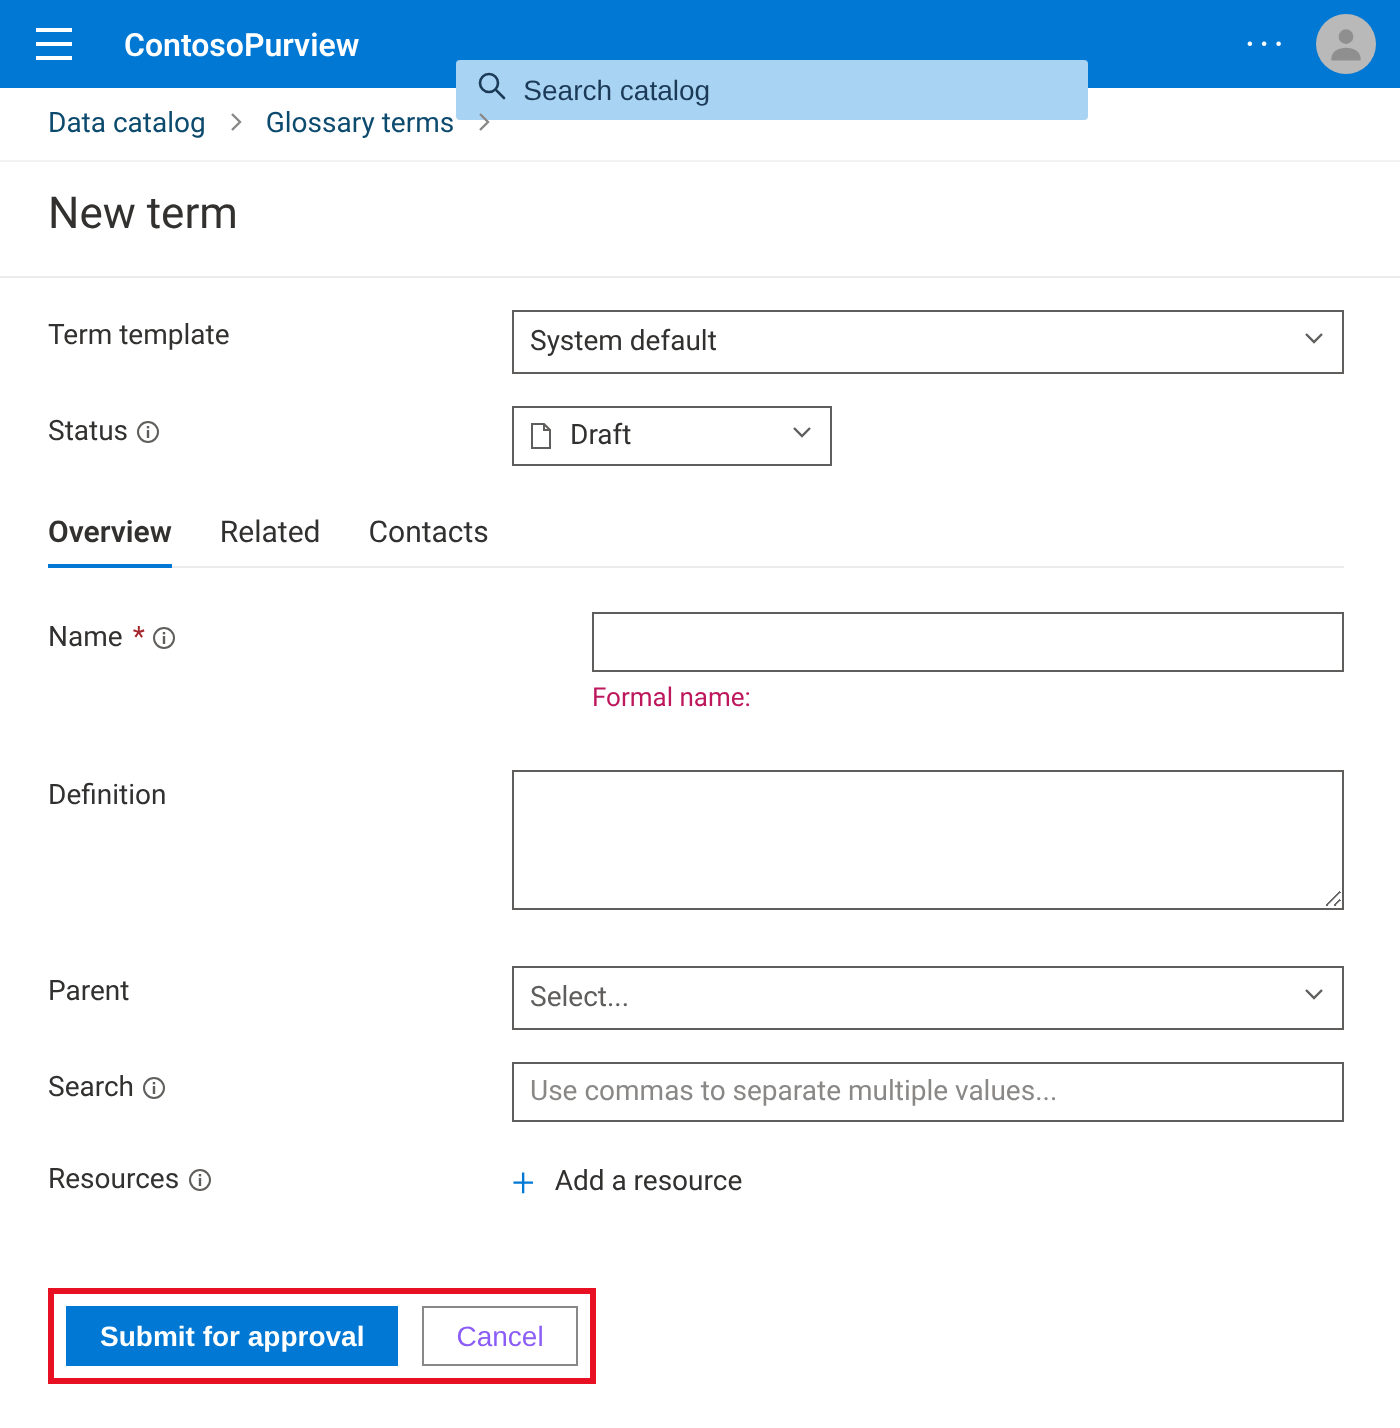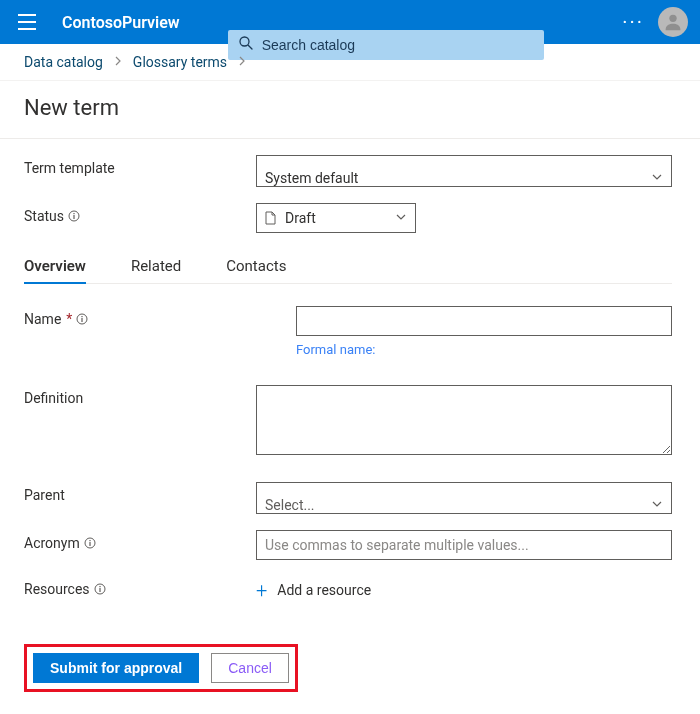--- a/index.html
+++ b/index.html
@@ -114,40 +114,40 @@
   .combo, .textinput, .textarea, .selectlike {
     width: 100%;
     border: 1px solid #605e5c;
     background: #fff;
     font-family: inherit;
     font-size: 14px;
     color: #323130;
   }
   .combo {
     height: 32px;
-    display: flex; align-items: flex-end; justify-content: space-between;
+    display: flex; align-items: center; justify-content: space-between;
     padding: 0 8px;
     cursor: pointer;
   }
   .combo .chev { color: #605e5c; }
   .status-combo {
     width: 160px;
     height: 30px;
     border: 1px solid #605e5c;
     display: flex; align-items: center; gap: 8px;
     padding: 0 8px;
     cursor: pointer;
   }
   .status-combo .docicon { color: #605e5c; display:flex; }
   .status-combo .lbl { flex:1; }
   .status-combo .chev { color:#605e5c; }
 
   
   .tabs {
-    display: flex; gap: 45px;
+    display: flex; gap: 24px;
     border-bottom: 1px solid #edebe9;
     padding: 0 0 0 0;
     margin-top: 8px;
     margin-bottom: 22px;
   }
   .tab {
     padding: 8px 0;
     font-size: 15px;
     color: #323130;
     cursor: pointer;
@@ -163,21 +163,21 @@
     height: 2px;
     background: #0078d4;
   }
 
   .textinput {
     height: 30px;
     padding: 0 8px;
   }
   .formal {
     font-size: 13px;
-    color: #3b82f6;
+    color: #be185d;
     margin-top: 6px;
   }
   .textarea {
     height: 70px;
     padding: 6px 8px;
     resize: both;
   }
   .textarea::placeholder, .textinput::placeholder { color:#8a8886; }
 
   .addlink {
@@ -342,21 +342,21 @@
           <svg width="12" height="12" viewBox="0 0 12 12">
               <path d="M2 4 L6 8 L10 4" stroke="#605e5c" stroke-width="1.2" fill="none"></path>
             </svg>
         </span>
       </div>
     </div>
   </div>
 
   <div class="row">
     <div class="label-col">
-      <span>Acronym</span>
+      <span>Search</span>
       <span class="info-icon">
         <svg width="12" height="12" viewBox="0 0 12 12">
             <circle cx="6" cy="6" r="5" stroke="#605e5c" stroke-width="1" fill="none"></circle>
             <rect x="5.4" y="5" width="1.2" height="4" fill="#605e5c"></rect>
             <rect x="5.4" y="3" width="1.2" height="1.2" fill="#605e5c"></rect>
           </svg>
       </span>
     </div>
     <div class="field-col">
       <input class="textinput" type="text" placeholder="Use commas to separate multiple values..." style="">

